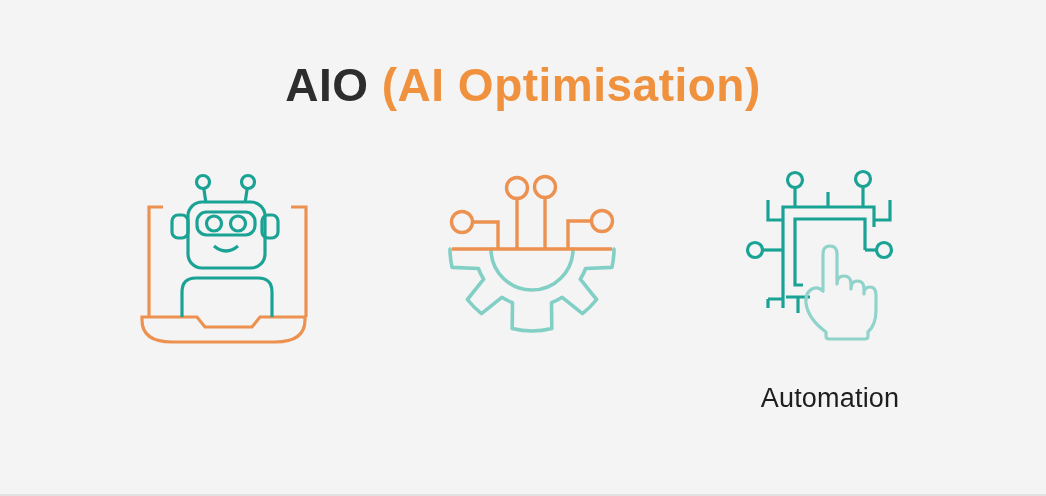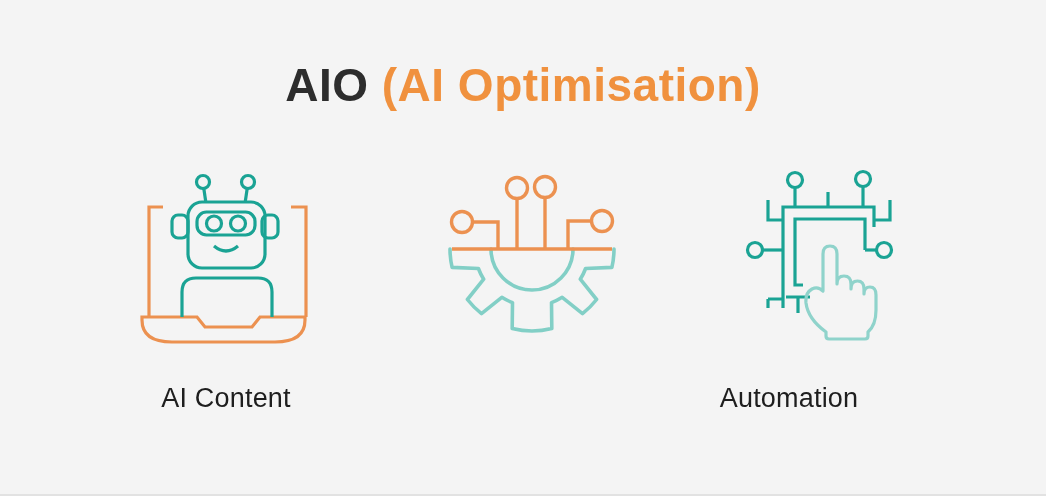--- a/index.html
+++ b/index.html
@@ -40,21 +40,21 @@
     position:absolute;
     top:383px;
     width:220px;
     text-align:center;
     font-size:27px;
     color:var(--label-text);
     letter-spacing:0.2px;
   }
   .label-1{left:116px;}
   .label-2{left:421px;}
-  .label-3{left:679px;}
+  .label-3{left:720px;}
   svg .o{stroke:var(--icon-orange);}
   svg .td{stroke:var(--teal-dark);}
   svg .tl{stroke:var(--teal-light);}
   svg .th{stroke:var(--hand-teal);}
 </style>
 </head>
 <body>
 
 <div class="canvas">
 
@@ -134,16 +134,15 @@
           <path d="M46,142 L70,142 M58,142 L58,158"></path>
         </g>
 
         <g class="th" stroke-linejoin="round" stroke-linecap="round">
           <path d="M83,126 L83,99 Q83,91 90,91 Q97,91 97,99 L97,129 Q97,121 104,121 Q111,121 111,129 L111,134 Q111,126 117.5,126 Q124,126 124,134 L124,139 Q124,132 130,132 Q136,132 136,140 L136,155 Q136,170 128,177 L128,181 Q128,184 125,184 L89,184 Q86,184 86,181 L86,177 Q68,164 66,148 Q65,138 72,134 Q78,131 83,136 Z"></path>
         </g>
       </g>
     </svg>
   </div>
 
-  <div class="feature-label label-1">AI Content</div>
   <div class="feature-label label-3">Automation</div>
 
 </div>
 
 </body></html>

